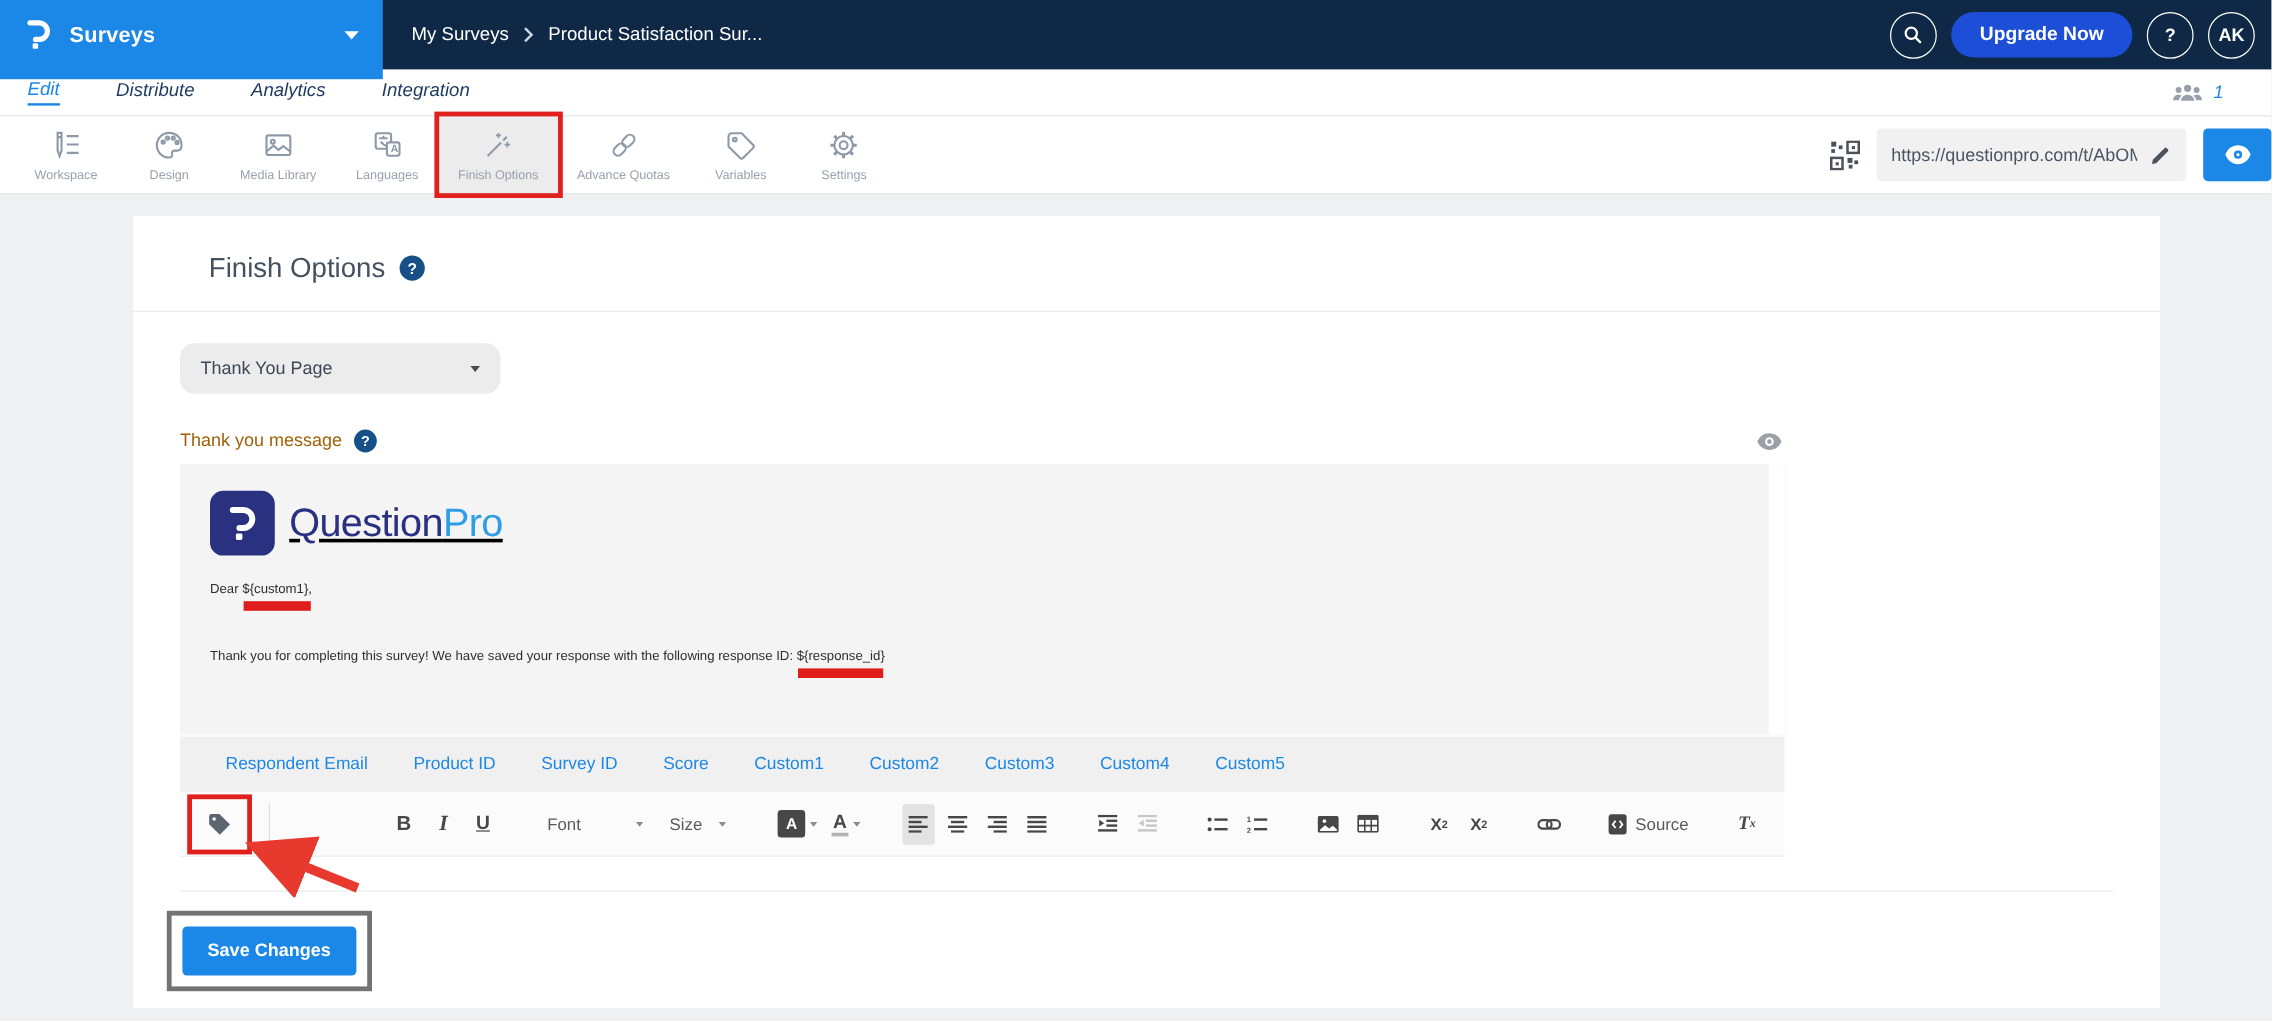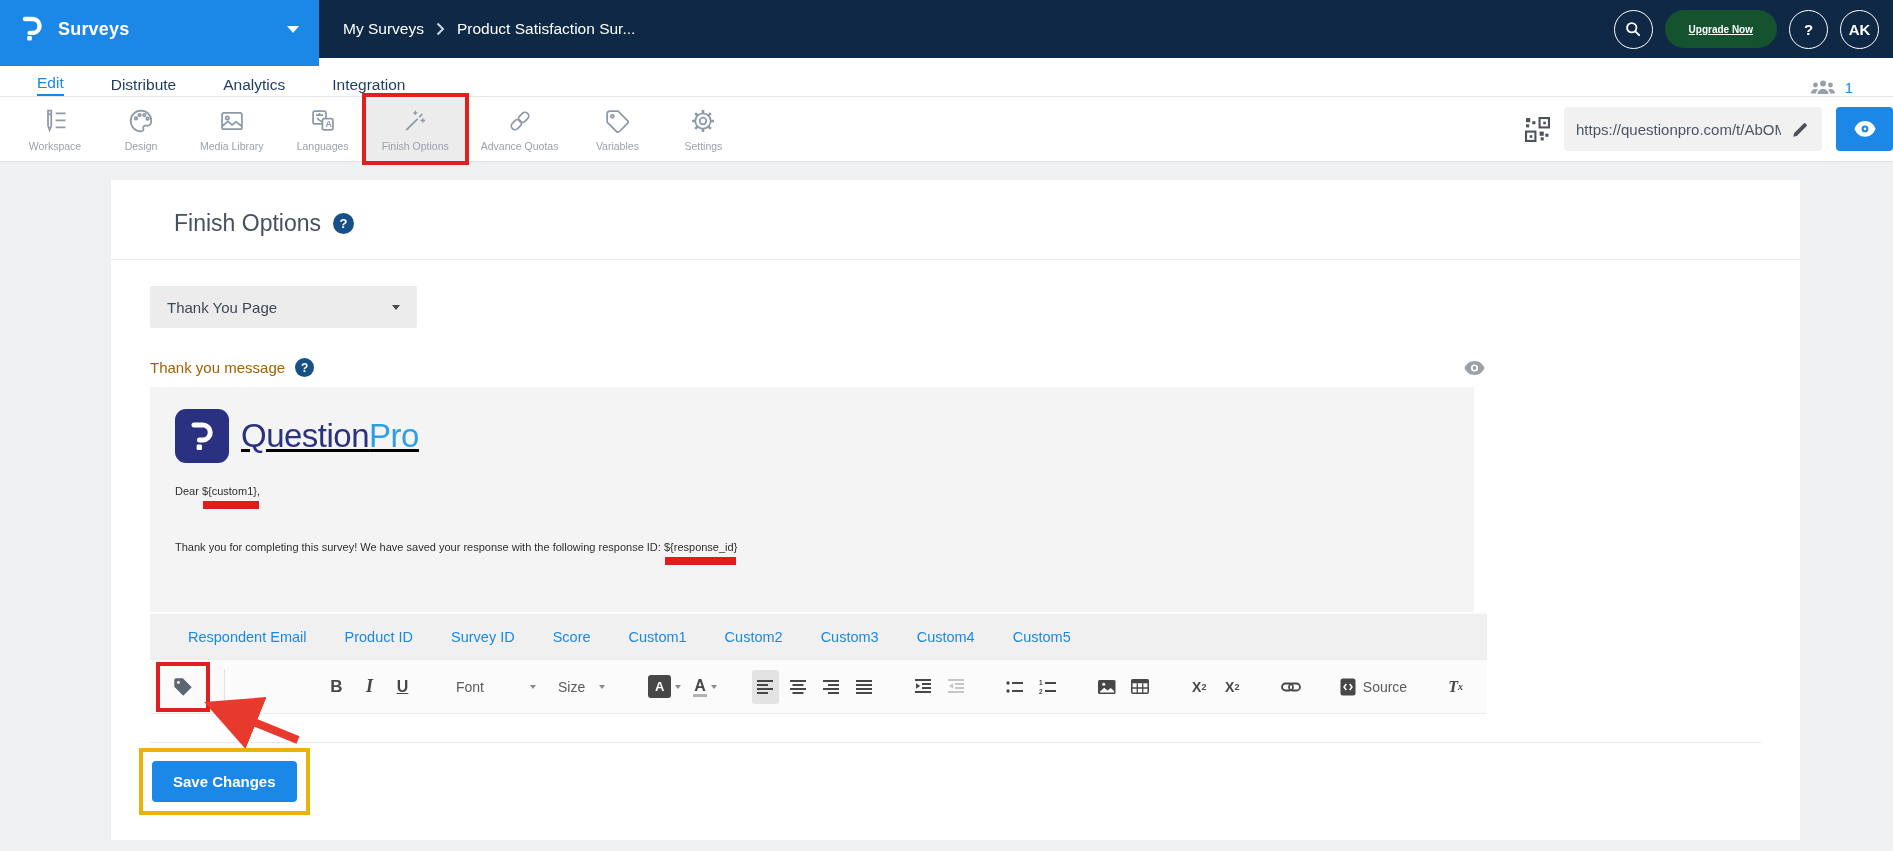--- a/index.html
+++ b/index.html
@@ -13,25 +13,25 @@
   .brand-name { font-size:18px; font-weight:bold; margin-left:12px; letter-spacing:.2px; }
   .brand-caret { margin-left:auto; width:0; height:0; border-left:6px solid transparent;
                  border-right:6px solid transparent; border-top:7px solid #fff; }
   .breadcrumb { display:flex; align-items:center; gap:12px; margin-left:24px; color:#fff;
                 font-size:15.5px; font-weight:500; }
   .crumb-sep svg { display:block; }
   .topbar-right { margin-left:auto; display:flex; align-items:center; gap:12px; padding-right:14px; }
   .circle-btn { width:39px; height:39px; border:1.7px solid #fff; border-radius:50%;
                 display:flex; align-items:center; justify-content:center; color:#fff;
                 font-weight:bold; font-size:15px; cursor:pointer; flex-shrink:0; }
-  .upgrade-btn { background:#14532d; color:#fff; border:none; border-radius:19px; height:38px;
-                 padding:0 24px; font-size:10px; font-weight:bold; cursor:pointer;text-decoration:underline; }
+  .upgrade-btn { background:#1d4ed8; color:#fff; border:none; border-radius:19px; height:38px;
+                 padding:0 24px; font-size:16px; font-weight:bold; cursor:pointer; }
 
   
-  .tabs { height:38px; background:#fff; display:flex; align-items:flex-end; padding-left:37px; gap:47px; }
+  .tabs { height:38px; background:#fff; display:flex; align-items:center; padding-left:23px; gap:47px;font-style:italic; }
   .tab { font-size:15.5px; color:#1d3a5f; font-weight:500; cursor:pointer; padding-bottom:2px; }
   .tab.active { color:#1b87e6; border-bottom:2px solid #1b87e6; }
   .collab { margin-left:auto; display:flex; align-items:center; gap:9px; padding-right:40px; }
   .collab-count { color:#1b87e6; font-size:15px; }
 
   
   .ribbon { height:66px; background:#fff; border-top:1px solid #e4e6e8; border-bottom:1px solid #dfe2e5;
             display:flex; align-items:stretch; padding-left:12px; }
   .ribbon-item { display:flex; flex-direction:column; align-items:center; justify-content:center;
                  gap:5px; padding:0 16px; min-width:86px; color:#8e99a8; cursor:pointer; }
@@ -49,21 +49,21 @@
   .card { width:1689px; height:660px; margin-left:111px; background:#fff; position:relative; }
   .card-header { padding:30px 63px 22px; display:flex; align-items:center; gap:12px; }
   .page-title { font-size:23px; color:#44525f; font-weight:500; }
   .help-circle { width:21px; height:21px; border-radius:50%; background:#174f87; color:#fff;
                  font-size:13px; font-weight:bold; display:flex; align-items:center;
                  justify-content:center; cursor:pointer; }
   .help-circle.sm { width:19px; height:19px; font-size:12px; }
   .card-divider { border-bottom:1px solid #e8eaec; }
   .panel-body { padding:0 39px; }
 
-  .dropdown { margin-top:26px; width:267px; height:42px; background:#ececec; border-radius:2px;
+  .dropdown { margin-top:26px; width:267px; height:42px; background:#ececec; border-radius:12px;
               display:flex; align-items:center; padding:0 17px; font-size:15px; color:#3c4858;
               cursor:pointer; }
   .dd-caret { margin-left:auto; width:0; height:0; border-left:4.5px solid transparent;
               border-right:4.5px solid transparent; border-top:5.5px solid #4a4a4a; }
 
   .msg-row { margin-top:30px; width:1337px; display:flex; align-items:center; gap:10px; }
   .msg-label { font-size:15px; color:#a16207; }
   .msg-eye { margin-left:auto; cursor:pointer; }
 
   .editor { margin-top:10px; width:1337px; }
@@ -109,21 +109,21 @@
   .color-a { font-size:16px; font-weight:bold; color:#474747; border-bottom:3px solid #b3b3b3;
              line-height:17px; padding:0 1px; }
   .grp-gap { margin-left:26px; }
   .sub-sup { font-weight:bold; font-size:14px; }
   .sub-sup sub,.sub-sup sup { font-size:9px; }
   .src-lbl { font-size:14px; color:#5a5a5a; margin-left:7px; }
   .tx { font-family:"Liberation Serif",serif; font-style:italic; font-weight:bold; font-size:16px; }
   .tx sub { font-size:10px; }
 
   .bottom-divider { margin:28px 0 0; border-top:1px solid #e9e9e9; }
-  .save-wrap { display:inline-block; border:4px solid #eab308; padding:9px; margin:5px 0 0 -11px; }
+  .save-wrap { display:inline-block; border:4px solid #737373; padding:9px; margin:16px 0 0 -11px; }
   .save-btn { background:#1b87e6; color:#fff; border:none; border-radius:4px; font-size:15px;
               font-weight:bold; padding:12px 21px; cursor:pointer; }
   .anno-arrow { position:absolute; left:84px; top:516px; pointer-events:none; }
   svg { display:block; }
 </style>
 </head>
 <body>
 
 <header class="topbar">
   <div class="brand">

